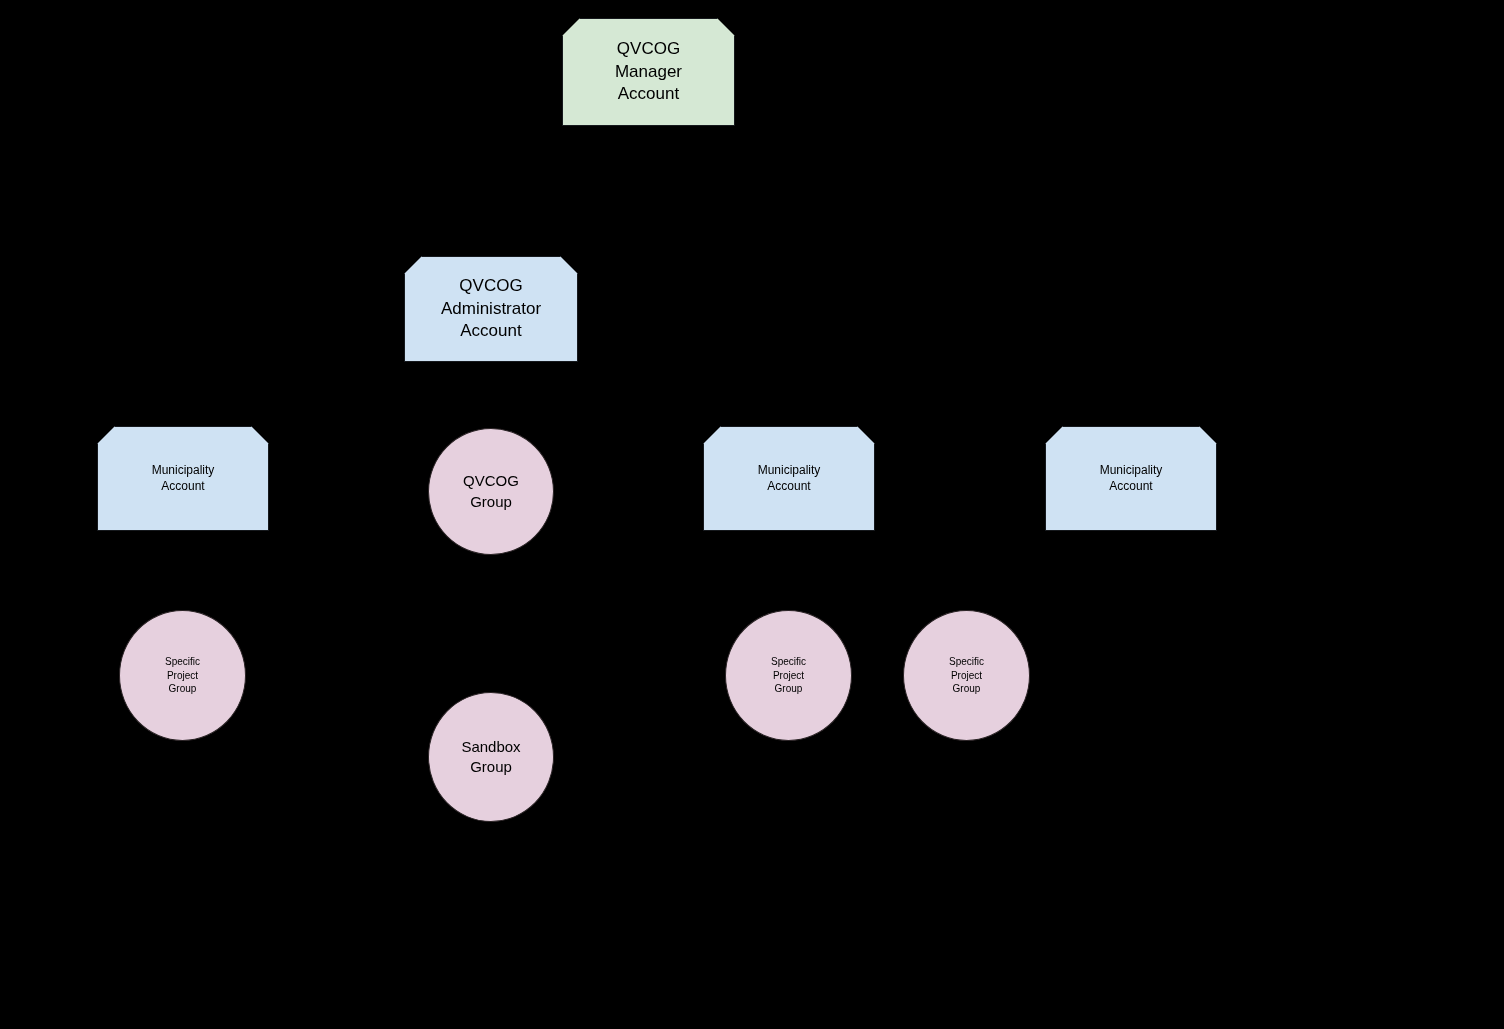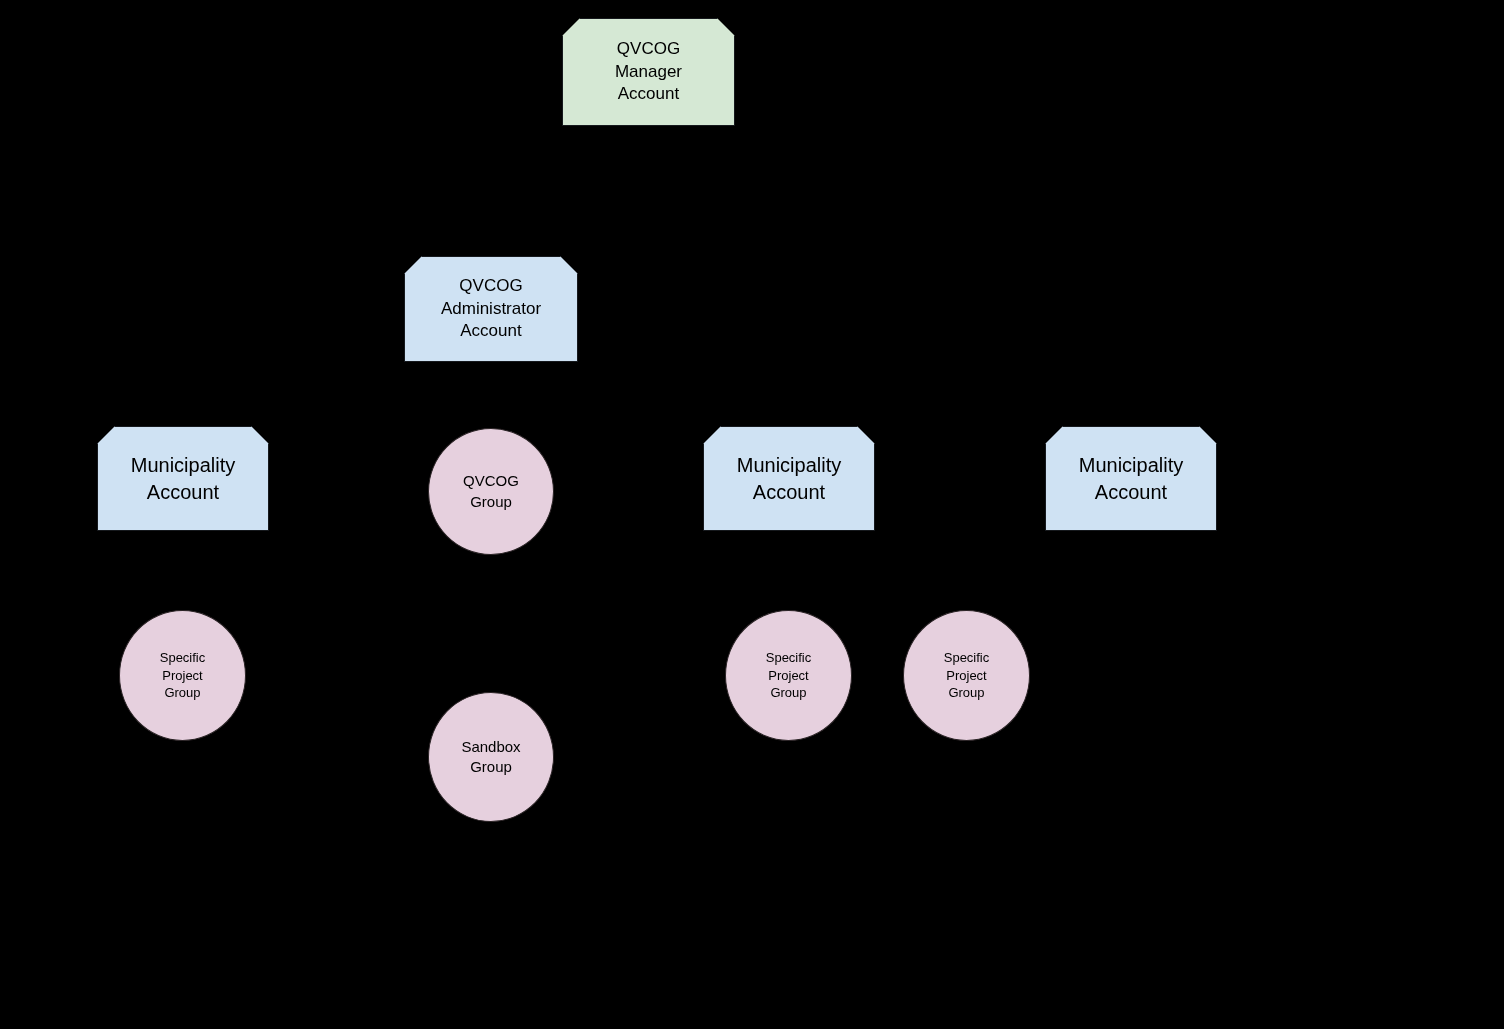--- a/index.html
+++ b/index.html
@@ -52,23 +52,23 @@
     justify-content: center;
     text-align: center;
     color: #000000;
     line-height: 1.34;
   }
   .node-group .label {
     white-space: pre-line;
   }
 
   .fs-17 { font-size: 17px; }
-  .fs-16 { font-size: 20px; justify-content: center; }
+  .fs-16 { font-size: 12px; justify-content: center; }
   .fs-15 { font-size: 15px; }
-  .fs-13 { font-size: 13px; justify-content: center; }
+  .fs-13 { font-size: 10px; justify-content: center; }
 </style>
 </head>
 <body>
 
 <div id="canvas">
 
   <div class="node-account green-fill fs-17" style="left:562px; top:18px; width:173px; height:108px;">
     <span class="label">QVCOG
 Manager
 Account</span>

